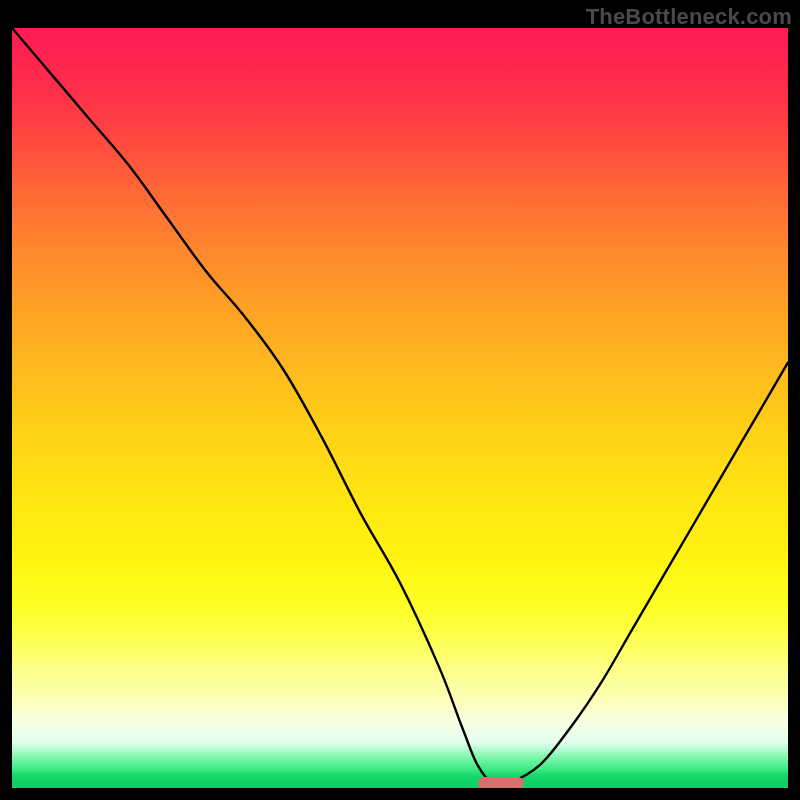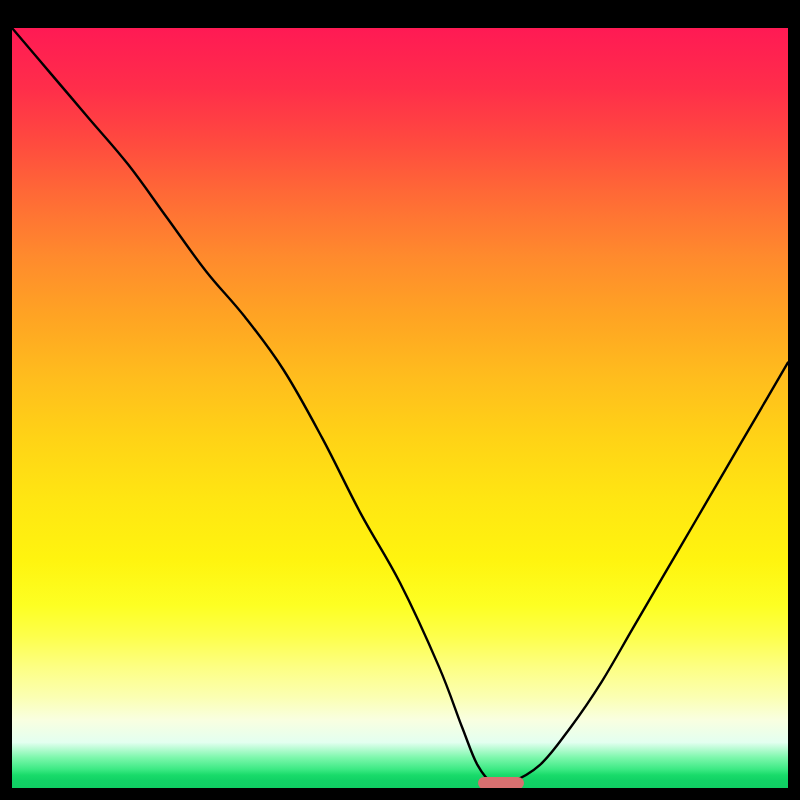--- a/index.html
+++ b/index.html
@@ -83,20 +83,21 @@
     height: 12px;
     border-radius: 6px;
     background: #d87070;
   }
 </style>
 </head>
 <body>
 
 <div class="stage">
 
+  <div class="watermark">TheBottleneck.com</div>
 
   <div class="plot" id="plot">
     <div class="gradient"></div>
 
     <svg class="curve" id="curve-svg" viewBox="0 0 776 760" preserveAspectRatio="none">
       <path id="curve-path" d="M 0.0 0.0 C 7.0 8.2, 24.8 29.2, 38.8 45.6 C 52.8 62.0, 63.6 74.8, 77.6 91.2 C 91.6 107.6, 102.4 119.0, 116.4 136.8 C 130.4 154.6, 141.2 170.8, 155.2 190.0 C 169.2 209.2, 180.0 225.4, 194.0 243.2 C 208.0 261.0, 218.8 271.0, 232.8 288.8 C 246.8 306.6, 257.6 320.1, 271.6 342.0 C 285.6 363.9, 296.4 384.4, 310.4 410.4 C 324.4 436.4, 335.2 460.4, 349.2 486.4 C 363.2 512.4, 374.0 527.4, 388.0 554.8 C 402.0 582.2, 415.6 612.4, 426.8 638.4 C 438.0 664.4, 443.1 681.4, 450.1 699.2 C 457.1 717.0, 460.0 727.1, 465.6 737.2 C 471.2 747.3, 475.5 752.2, 481.1 755.4 C 486.7 758.7, 488.3 758.7, 496.6 755.4 C 505.0 752.2, 516.5 747.3, 527.7 737.2 C 538.9 727.1, 547.5 714.2, 558.7 699.2 C 569.9 684.2, 578.6 671.4, 589.8 653.6 C 600.9 635.8, 609.6 619.6, 620.8 600.4 C 632.0 581.2, 640.7 566.4, 651.8 547.2 C 663.0 528.0, 671.7 513.2, 682.9 494.0 C 694.1 474.8, 702.7 460.0, 713.9 440.8 C 725.1 421.6, 733.8 406.8, 745.0 387.6 C 756.1 368.4, 770.4 344.0, 776.0 334.4" stroke="#000000"></path>
     </svg>
 
     <div class="marker" id="marker" style="left: 465.6px; width: 46.56px; top: 749.44px; background: rgb(216, 112, 112);"></div>
   </div>

